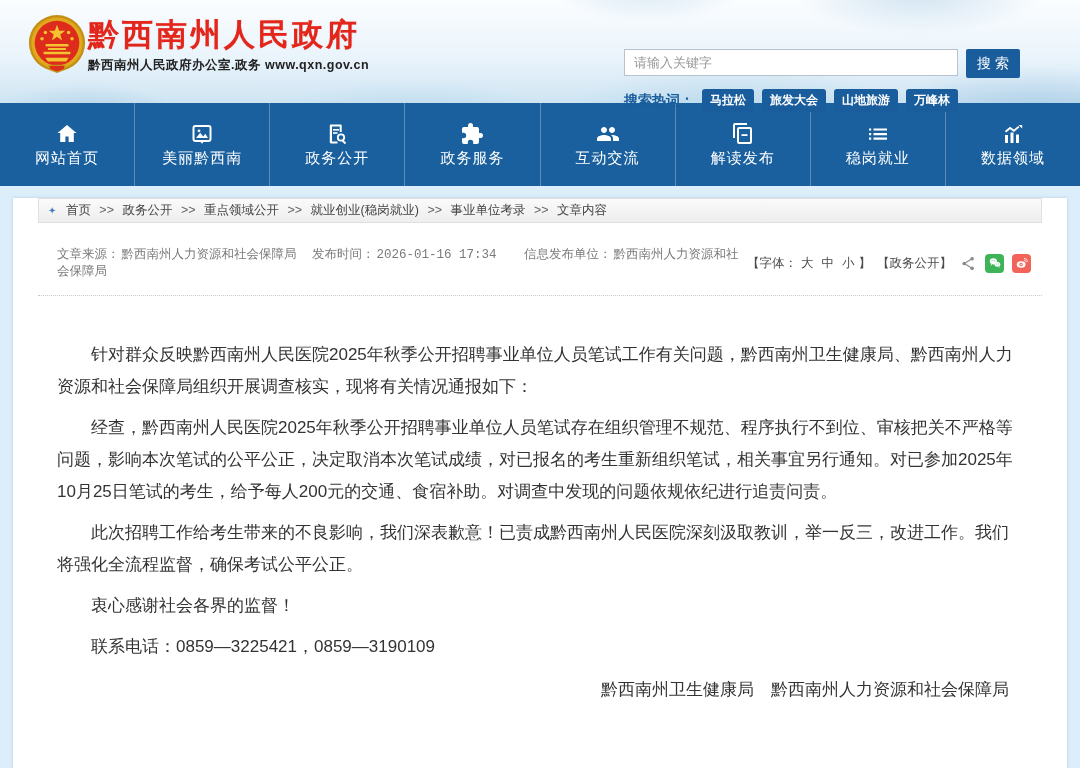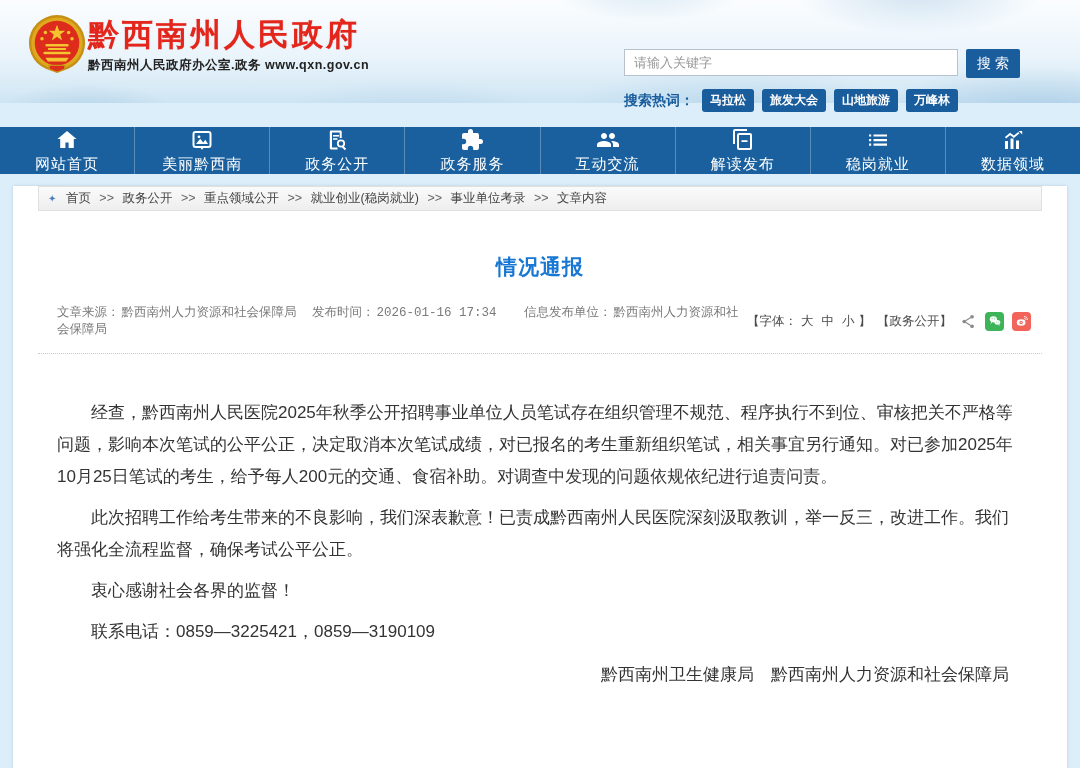--- a/index.html
+++ b/index.html
@@ -35,21 +35,21 @@
                   font-size:13px; color:#333; outline:none; font-family:inherit; }
   .search-input::placeholder { color:#999; }
   .search-btn { margin-left:8px; width:54px; height:29px; background: var(--tag-blue, #1a5d9d); color:#fff;
                 border:none; font-size:14px; border-radius:2px; cursor:pointer; font-family:inherit; }
   .hot-row { margin-top:11px; display:flex; align-items:center; }
   .hot-label { color: var(--tag-blue, #1a5d9d); font-weight:bold; font-size:14px; margin-right:8px; }
   .hot-tag { background: var(--tag-blue, #1a5d9d); color:#fff; font-size:12px; font-weight:bold;
              padding:3px 8px; border-radius:3px; margin-right:8px; cursor:pointer; white-space:nowrap; }
 
   
-  .nav { height:47px; background: var(--nav-blue, #1a609e); display:flex; flex:0 0 auto;margin-top:24px; }
+  .nav { height:83px; background: var(--nav-blue, #1a609e); display:flex; flex:0 0 auto; }
   .nav-item { flex:1; display:flex; flex-direction:column; align-items:center; justify-content:center;
               gap:3px; color:#fff; border-right:1px solid rgba(255,255,255,.28); cursor:pointer; }
   .nav-item:last-child { border-right:none; }
   .nav-icon { height:24px; display:flex; align-items:center; }
   .nav-icon svg { width:24px; height:24px; fill:#fff; }
   .nav-label { font-size:15px; letter-spacing:1px; }
 
   
   .main { flex:1 1 auto; padding:12px 13px 0; }
   .card { background:#fff; min-height:588px; height:100%; box-shadow:0 0 3px rgba(120,150,170,.35); padding-bottom:18px; }
@@ -224,21 +224,20 @@
         <span class="crumb-sep">&gt;&gt;</span>
         <span class="crumb">重点领域公开</span>
         <span class="crumb-sep">&gt;&gt;</span>
         <span class="crumb">就业创业(稳岗就业)</span>
         <span class="crumb-sep">&gt;&gt;</span>
         <span class="crumb">事业单位考录</span>
         <span class="crumb-sep">&gt;&gt;</span>
         <span class="crumb">文章内容</span>
       </div>
 
-      <h1 class="article-title">情况通报</h1>
 
       <div class="meta-row">
         <div class="meta-left">
           <span>文章来源：</span><span>黔西南州人力资源和社会保障局</span><span class="gap1"></span>
           <span>发布时间：</span><span class="mono">2026-01-16 17:34</span><span class="gap2"></span>
           <span>信息发布单位：</span><span>黔西南州人力资源和社会保障局</span>
         </div>
         <div class="tools">
           <span>【字体：</span>
           <span class="fopt">大</span>
@@ -274,20 +273,21 @@
                 <path d="M15.5 4.5c3.5-.5 6 2 5.5 5.4" fill="none" stroke="#fff" stroke-width="1.7"></path>
                 <path d="M15.8 7.8c1.8-.3 3.1 1 2.8 2.7" fill="none" stroke="#fff" stroke-width="1.5"></path>
               </svg>
           </span>
         </div>
       </div>
 
       <div class="dotted"></div>
 
       <div class="body-text">
+        <p>针对群众反映黔西南州人民医院2025年秋季公开招聘事业单位人员笔试工作有关问题，黔西南州卫生健康局、黔西南州人力资源和社会保障局组织开展调查核实，现将有关情况通报如下：</p>
         <p>经查，黔西南州人民医院2025年秋季公开招聘事业单位人员笔试存在组织管理不规范、程序执行不到位、审核把关不严格等问题，影响本次笔试的公平公正，决定取消本次笔试成绩，对已报名的考生重新组织笔试，相关事宜另行通知。对已参加2025年10月25日笔试的考生，给予每人200元的交通、食宿补助。对调查中发现的问题依规依纪进行追责问责。</p>
         <p>此次招聘工作给考生带来的不良影响，我们深表歉意！已责成黔西南州人民医院深刻汲取教训，举一反三，改进工作。我们将强化全流程监督，确保考试公平公正。</p>
         <p>衷心感谢社会各界的监督！</p>
         <p>联系电话：0859—3225421，0859—3190109</p>
       </div>
 
       <div class="signature-wrap">
         <div class="signature-inner">
           <div class="sig-agencies">黔西南州卫生健康局　黔西南州人力资源和社会保障局</div>
           

